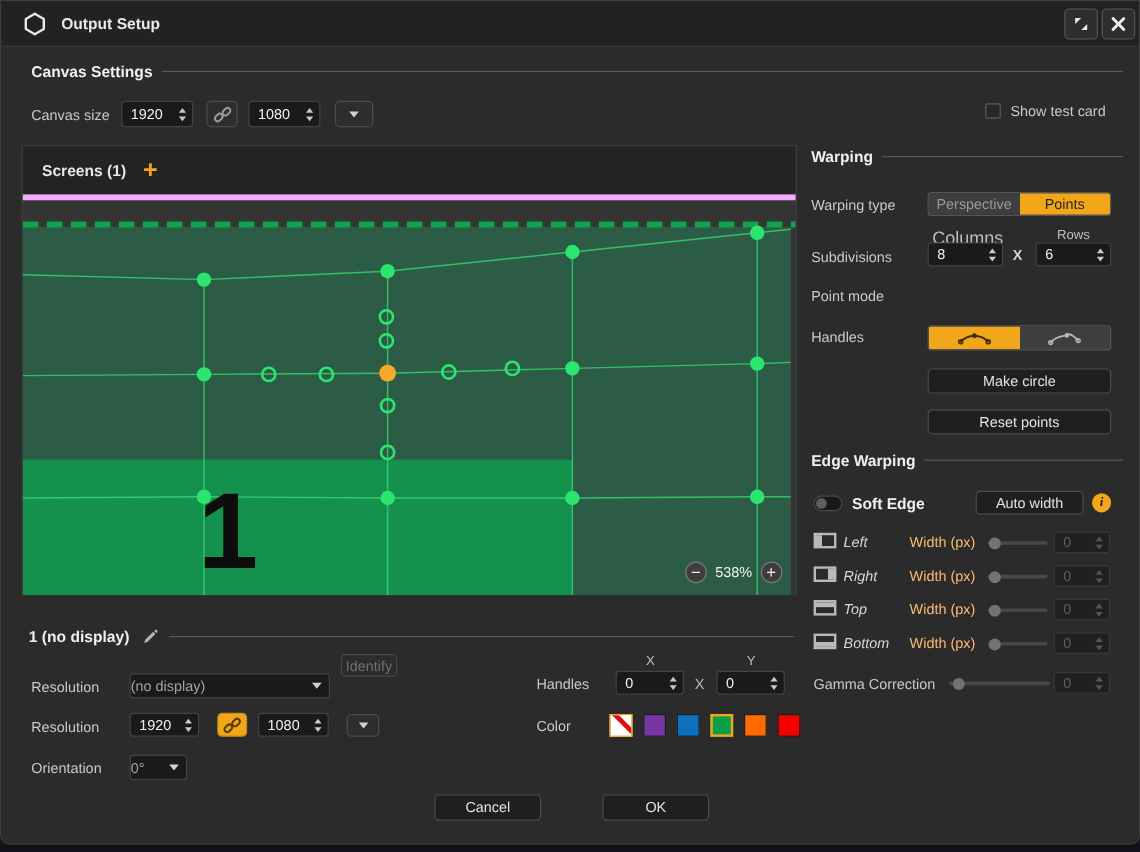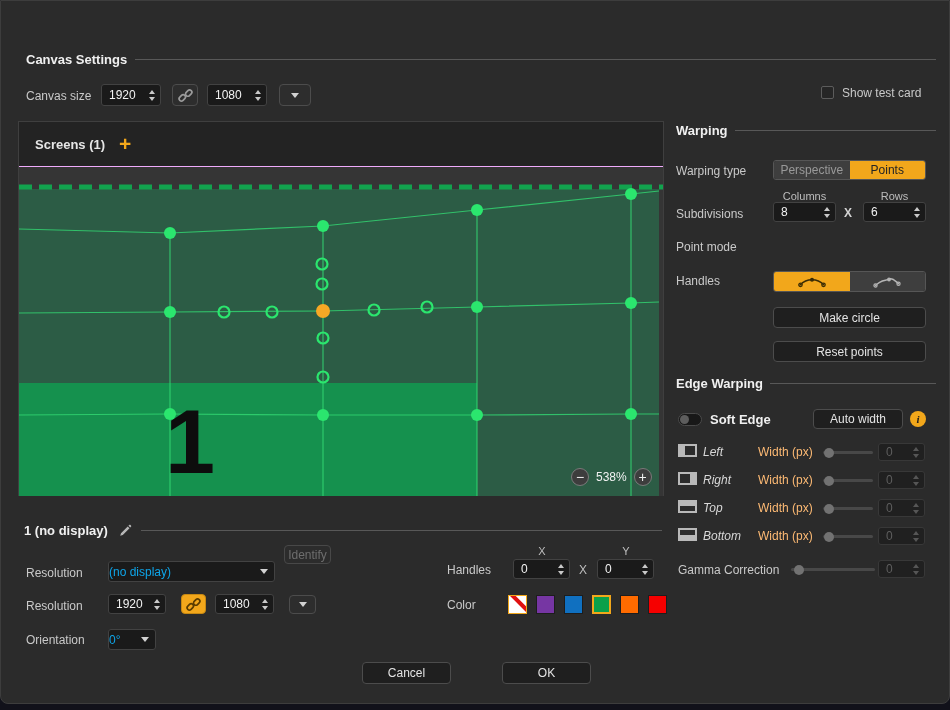--- a/index.html
+++ b/index.html
@@ -42,21 +42,21 @@
   .iconbtn.accent { background:#f2a71b; border-color:#c68812; }
   .caret { width:0; height:0; border-left:4px solid transparent; border-right:4px solid transparent; border-top:5px solid #d2d2d2; }
 
   .seg { position:absolute; display:flex; border:1px solid #565656; border-radius:3px; overflow:hidden; }
   .seg > div { flex:1; display:flex; align-items:center; justify-content:center; font-size:12px;
                background:#3e3e3e; color:#999; }
   .seg > div.active { background:#f2a71b; color:#242424; }
 
   .dropdown { position:absolute; background:#1a1a1a; border:1px solid #424242; border-radius:3px;
               display:flex; align-items:center; }
-  .dropdown .dd-val { flex:1; padding-left:0; font-size:12px; color:#0ea5e9; white-space:nowrap; }
+  .dropdown .dd-val { flex:1; padding-left:0; font-size:12px; color:#a3a3a3; white-space:nowrap; }
   .dropdown .caret { margin-right:6px; }
 
   .checkbox { position:absolute; width:13px; height:13px; background:#262626; border:1px solid #5c5c5c; border-radius:2px; }
 
   .toggle { position:absolute; width:24px; height:13px; background:#181818; border:1px solid #4a4a4a;
             border-radius:7px; }
   .toggle .knob { position:absolute; left:1px; top:1px; width:9px; height:9px; border-radius:50%; background:#5d5d5d; }
 
   .slider { position:absolute; height:3px; background:#484848; border-radius:2px; }
   .slider .knob { position:absolute; top:-3.5px; width:10px; height:10px; border-radius:50%; background:#727272; }
@@ -71,21 +71,21 @@
   .edgelbl { position:absolute; font-size:12px; color:#d8d8d8; white-space:nowrap;font-style:italic; }
 
   .info { position:absolute; width:16px; height:16px; border-radius:50%; background:#f2a71b; color:#27221a;
           font-size:11px; font-weight:bold; font-family:"Liberation Serif", serif; font-style:italic;
           display:flex; align-items:center; justify-content:center; }
 
   
   .panel { position:absolute; left:17px; top:120px; width:646px; height:375px;
            background:#343434; border:1px solid #3f3f3f; }
   .panel-header { position:absolute; left:0; top:0; right:0; height:45px; background:#232323;
-                  border-bottom:1px solid #f0abfc; display:flex; align-items:center; }
+                  border-bottom:5px solid #f0abfc; display:flex; align-items:center; }
   .panel-header .ph-title { margin-left:16px; font-size:13px; font-weight:bold; color:#e6e6e6; }
   .panel-header .plus { margin-left:14px; color:#f2a71b; font-size:21px; font-weight:bold; line-height:18px; }
   .canvas-view { position:absolute; left:0; top:45px; width:644px; height:329px; }
   .zoomwidget { position:absolute; display:flex; align-items:center; }
   .zoombtn { width:18px; height:18px; border-radius:50%; background:#3d3d3d; border:1.5px solid #7a7a7a;
              color:#efefef; font-size:14px; line-height:14px; display:flex; align-items:center; justify-content:center; }
   .zoomtext { color:#f2f2f2; font-size:12px; margin:0 7px; }
 
   
   .swatchrow { position:absolute; left:507px; top:594px; display:flex; gap:9px; }
@@ -93,20 +93,37 @@
   .swatch.selected { border:2px solid #f2a71b; }
   .swatch.none { background:#ffffff; border:1px solid #f2a71b; position:relative; overflow:hidden; }
   .swatch.none::after { content:""; position:absolute; left:-4px; top:7px; width:34px; height:3.5px;
                         background:#e01010; transform:rotate(45deg); }
 </style>
 </head>
 <body>
 
 <div class="window">
 
+  <div class="titlebar">
+    <svg class="logo" viewBox="0 0 20 20">
+      <polygon points="10,1.5 17.5,5.8 17.5,14.2 10,18.5 2.5,14.2 2.5,5.8" fill="none" stroke="#e9e9e9" stroke-width="2" stroke-linejoin="round"></polygon>
+    </svg>
+    <span class="title">Output Setup</span>
+    <div class="winbtn max">
+      <svg width="12" height="12" viewBox="0 0 12 12">
+        <polygon points="1,1 6,1 1,6" fill="#e9e9e9"></polygon>
+        <polygon points="11,11 6,11 11,6" fill="#e9e9e9"></polygon>
+      </svg>
+    </div>
+    <div class="winbtn close">
+      <svg width="12" height="12" viewBox="0 0 12 12">
+        <path d="M1.5 1.5 L10.5 10.5 M10.5 1.5 L1.5 10.5" stroke="#efefef" stroke-width="2.4" stroke-linecap="round"></path>
+      </svg>
+    </div>
+  </div>
 
   <div class="heading" style="left:25px; top:51px;">Canvas Settings</div>
   <div class="divider" style="left:134px; top:58px; width:801px;"></div>
 
   <div class="lbl" style="left:25px; top:88px;">Canvas size</div>
   <div class="spinner" style="left:100px; top:83px; width:60px; height:22px;">
     <span class="spin-val">1920</span>
     <span class="spin-arrows">
         <i class="up"></i>
         <i class="dn"></i>
@@ -184,21 +201,21 @@
 
   <div class="heading" style="left:675px; top:122px;">Warping</div>
   <div class="divider" style="left:734px; top:129px; width:201px;"></div>
 
   <div class="lbl" style="left:675px; top:163px;">Warping type</div>
   <div class="seg" style="left:772px; top:159px; width:153px; height:20px;">
     <div>Perspective</div>
     <div class="active">Points</div>
   </div>
 
-  <div class="lbl" style="left:772px; top:189px; width:63px; text-align:center; font-size:11px; color:#bdbdbd;">Columns</div>
+  <div class="lbl" style="left:772px; top:189px; width:63px; text-align:right; font-size:15px; color:#bdbdbd;">Columns</div>
   <div class="lbl" style="left:862px; top:189px; width:63px; text-align:center; font-size:11px; color:#bdbdbd;">Rows</div>
 
   <div class="lbl" style="left:675px; top:206px;">Subdivisions</div>
   <div class="spinner" style="left:772px; top:201px; width:63px; height:20px;">
     <span class="spin-val">8</span>
     <span class="spin-arrows">
         <i class="up"></i>
         <i class="dn"></i>
       </span>
   </div>

